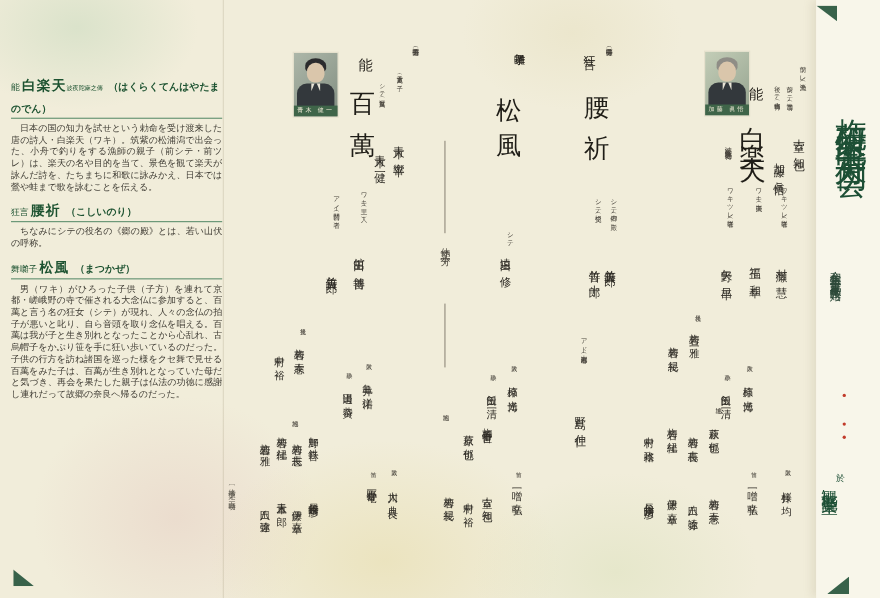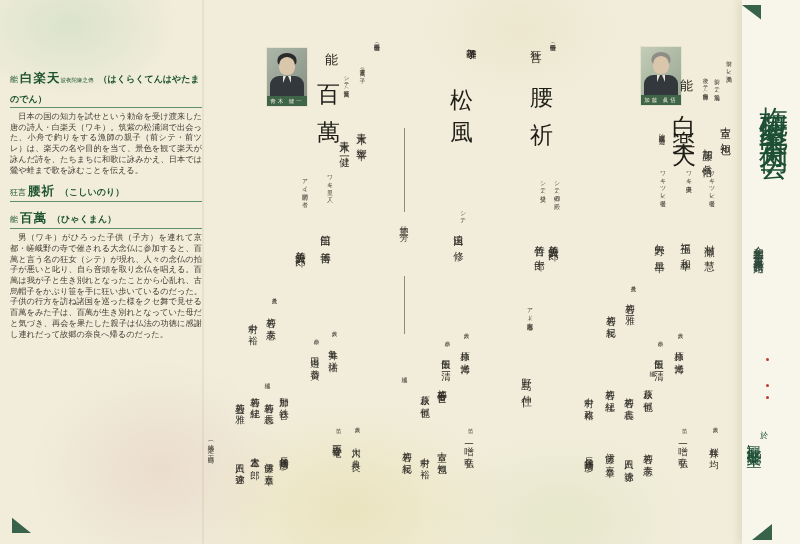--- a/index.html
+++ b/index.html
@@ -203,18 +203,19 @@
 <div class="v closing" style="left:206px;top:438px;">〔終演予定　五時頃〕</div>
 
 <div class="panel">
   <div class="ex-head">
     <span class="ex-genre">能</span><span class="ex-title">白楽天</span><span class="ex-sub">波夜陀麻之傳</span> <span class="ex-read">（はくらくてんはやたまのでん）</span>
   </div>
   <p>日本の国の知力を試せという勅命を受け渡来した唐の詩人・白楽天（ワキ）。筑紫の松浦潟で出会った、小舟で釣りをする漁師の親子（前シテ・前ツレ）は、楽天の名や目的を当て、景色を観て楽天が詠んだ詩を、たちまちに和歌に詠みかえ、日本では鶯や蛙まで歌を詠むことを伝える。</p>
   <div class="ex-head">
     <span class="ex-genre">狂言</span><span class="ex-title">腰祈</span> <span class="ex-read">（こしいのり）</span>
   </div>
+  <p>ちなみにシテの役名の《郷の殿》とは、若い山伏の呼称。</p>
   <div class="ex-head">
-    <span class="ex-genre">能</span><span class="ex-title">百萬</span> <span class="ex-read">（ひゃくまん）</span>
+    <span class="ex-genre">舞囃子</span><span class="ex-title">松風</span> <span class="ex-read">（まつかぜ）</span>
   </div>
   <p>男（ワキ）がひろった子供（子方）を連れて京都・嵯峨野の寺で催される大念仏に参加すると、百萬と言う名の狂女（シテ）が現れ、人々の念仏の拍子が悪いと叱り、自ら音頭を取り念仏を唱える。百萬は我が子と生き別れとなったことから心乱れ、古烏帽子をかぶり笹を手に狂い歩いているのだった。子供の行方を訪ね諸国を巡った様をクセ舞で見せる百萬をみた子は、百萬が生き別れとなっていた母だと気づき、再会を果たした親子は仏法の功徳に感謝し連れだって故郷の奈良へ帰るのだった。</p>
 
 </div>
 
 </body></html>

